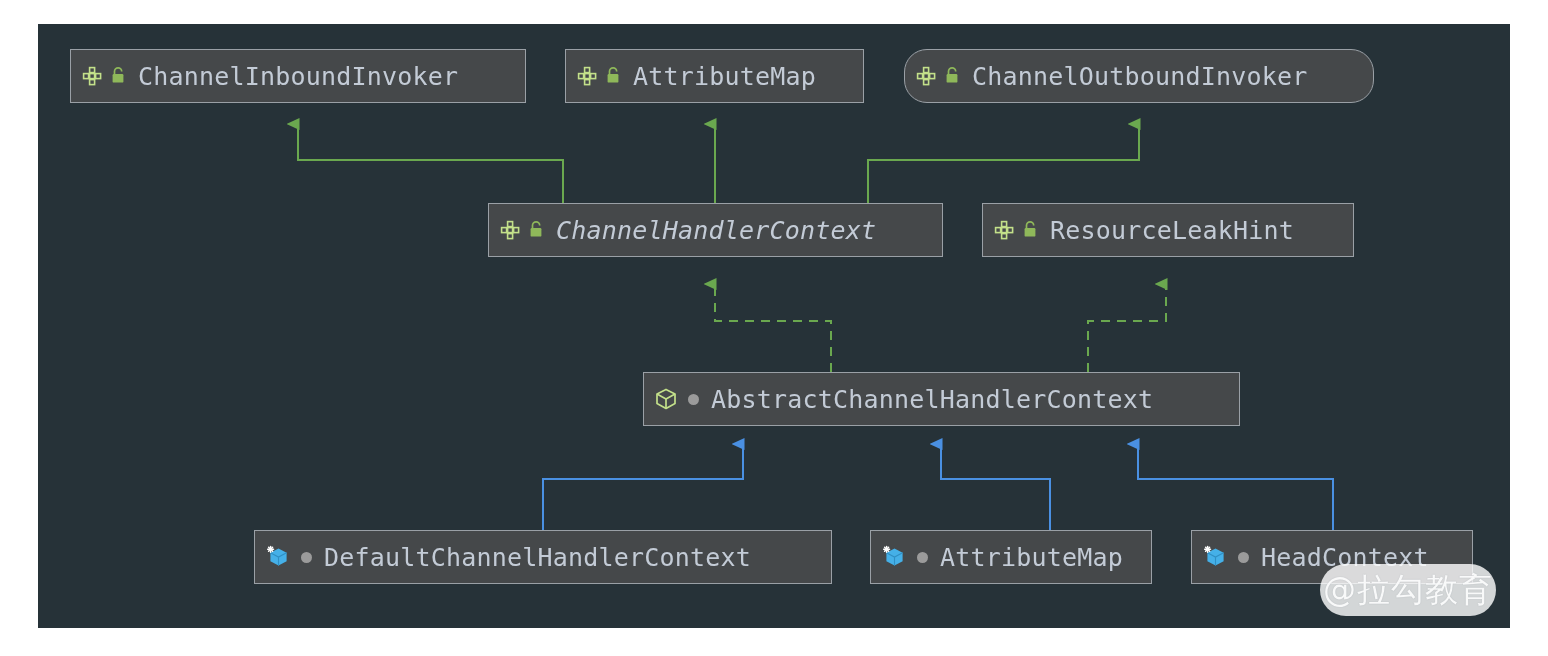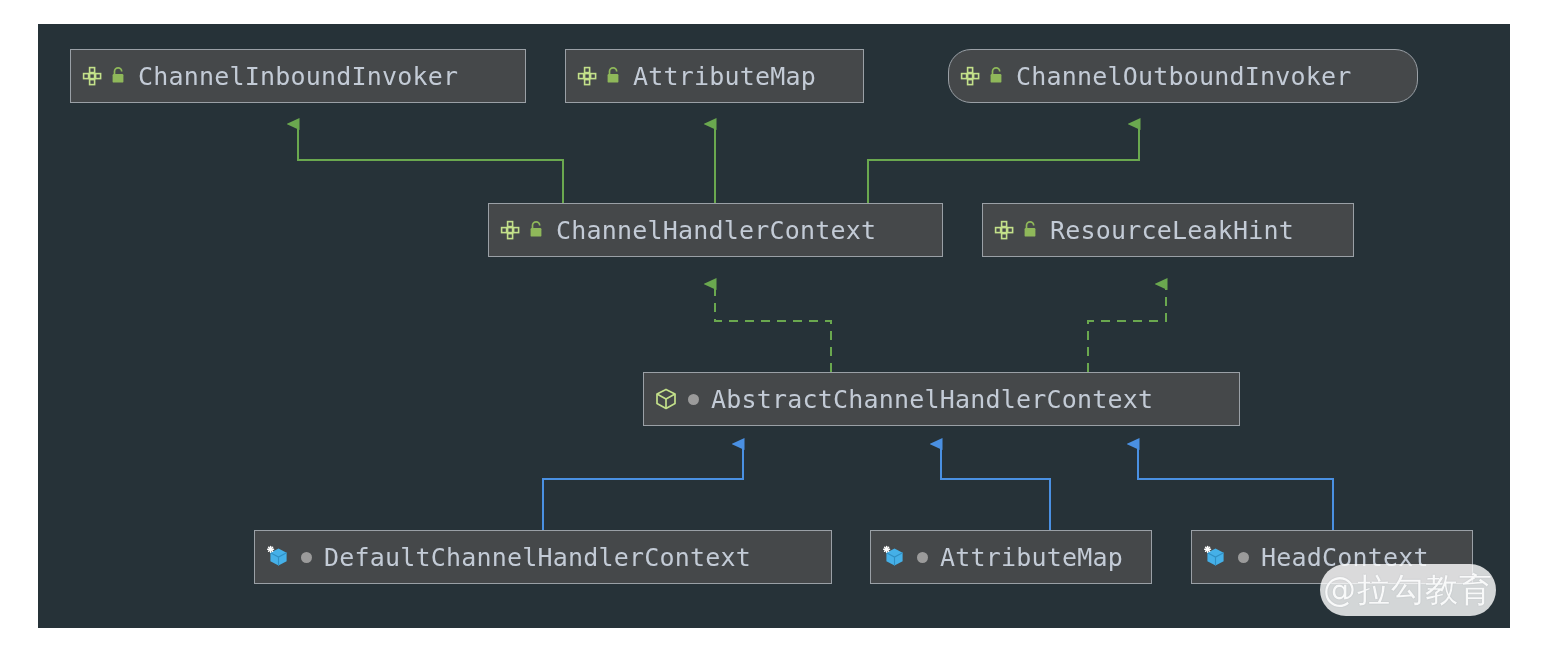--- a/index.html
+++ b/index.html
@@ -170,21 +170,21 @@
       <span class="icon">
         <svg width="16" height="20" viewBox="0 0 16 20" xmlns="http://www.w3.org/2000/svg">
           <path d="M4.5 8 V5.4 a3.6 3.6 0 0 1 7.2 0" fill="none" stroke="#8fb85a" stroke-width="1.7"></path>
           <rect x="2.6" y="8" width="10.8" height="8.6" rx="1.2" fill="#8fb85a"></rect>
         </svg>
       </span>
       <span class="text-gap"></span>
       <span class="label">AttributeMap</span>
     </div>
 
-    <div class="node" style="left:910px; top:25px; width:470px;border-radius:23px;">
+    <div class="node" style="left:866px; top:25px; width:470px;border-radius:23px;">
       <span class="icon">
         <svg width="22" height="22" viewBox="0 0 22 22" xmlns="http://www.w3.org/2000/svg">
           <g fill="none" stroke="#c3e08a" stroke-width="1.6">
             <rect x="8.6" y="2.6" width="5" height="5"></rect>
             <rect x="2.6" y="8.6" width="5" height="5"></rect>
             <rect x="8.6" y="8.6" width="5" height="5"></rect>
             <rect x="14.6" y="8.6" width="5" height="5"></rect>
             <rect x="8.6" y="14.6" width="5" height="5"></rect>
           </g>
         </svg>
@@ -193,21 +193,21 @@
       <span class="icon">
         <svg width="16" height="20" viewBox="0 0 16 20" xmlns="http://www.w3.org/2000/svg">
           <path d="M4.5 8 V5.4 a3.6 3.6 0 0 1 7.2 0" fill="none" stroke="#8fb85a" stroke-width="1.7"></path>
           <rect x="2.6" y="8" width="10.8" height="8.6" rx="1.2" fill="#8fb85a"></rect>
         </svg>
       </span>
       <span class="text-gap"></span>
       <span class="label">ChannelOutboundInvoker</span>
     </div>
 
-    <div class="node" style="left:450px; top:179px; width:455px;">
+    <div class="node" style="left:450px; top:179px; width:455px;font-style:italic;">
       <span class="icon">
         <svg width="22" height="22" viewBox="0 0 22 22" xmlns="http://www.w3.org/2000/svg">
           <g fill="none" stroke="#c3e08a" stroke-width="1.6">
             <rect x="8.6" y="2.6" width="5" height="5"></rect>
             <rect x="2.6" y="8.6" width="5" height="5"></rect>
             <rect x="8.6" y="8.6" width="5" height="5"></rect>
             <rect x="14.6" y="8.6" width="5" height="5"></rect>
             <rect x="8.6" y="14.6" width="5" height="5"></rect>
           </g>
         </svg>

